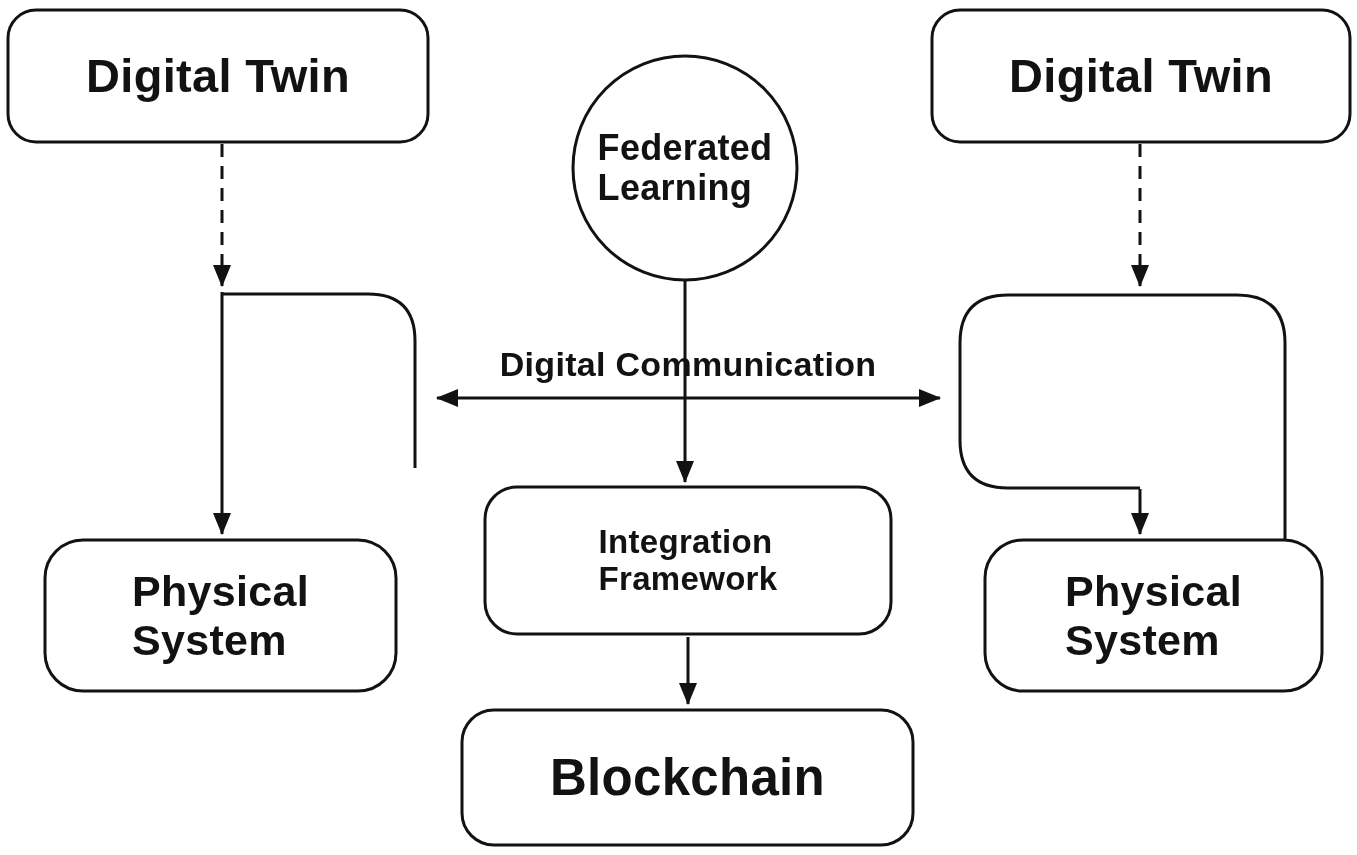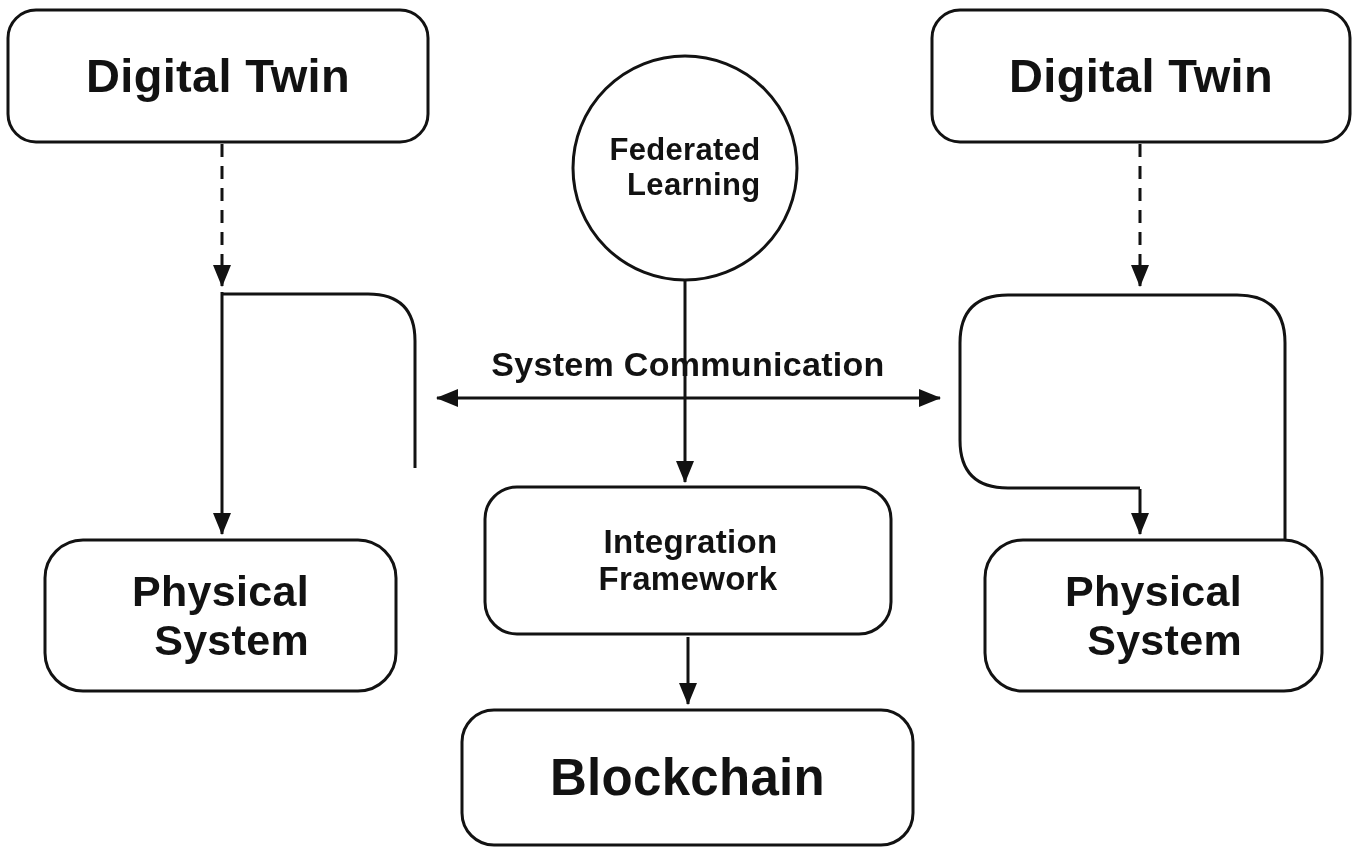--- a/index.html
+++ b/index.html
@@ -35,30 +35,30 @@
     stroke-dasharray: 13 9;
   }
   #arrowhead path {
     fill: var(--ink, #121212);
   }
   .label {
     position: absolute;
     display: flex;
     align-items: center;
     justify-content: center;
-    text-align: right;
+    text-align: left;
     white-space: pre-line;
     line-height: 1.12;
     font-weight: 600;
     letter-spacing: 0.3px;
     pointer-events: none;
   }
   .lbl-dt-left   { left: 8px;   top: 10px;  width: 420px; height: 132px; font-size: 47px; }
   .lbl-dt-right  { left: 932px; top: 10px;  width: 418px; height: 132px; font-size: 47px; }
-  .lbl-fed       { left: 573px; top: 58px;  width: 224px; height: 220px; font-size: 31px; }
+  .lbl-fed       { left: 573px; top: 58px;  width: 224px; height: 220px; font-size: 36px; }
   .lbl-sec       { left: 438px; top: 344px; width: 500px; height: 40px;  font-size: 34px; }
   .lbl-int       { left: 485px; top: 487px; width: 406px; height: 147px; font-size: 33px; }
   .lbl-block     { left: 462px; top: 710px; width: 451px; height: 135px; font-size: 51px; }
   .lbl-ps-left   { left: 45px;  top: 540px; width: 351px; height: 151px; font-size: 43px; }
   .lbl-ps-right  { left: 985px; top: 540px; width: 337px; height: 151px; font-size: 43px; }
 </style>
 </head>
 <body>
 
 <div class="canvas" style="--bg: #ffffff; --ink: #121212; --fill: #ffffff;">
@@ -90,21 +90,21 @@
     <line class="line" x1="688" y1="637" x2="688" y2="704" marker-end="url(#arrowhead)"></line>
   </svg>
 
   <div class="label lbl-dt-left">Digital Twin</div>
 
   <div class="label lbl-dt-right">Digital Twin</div>
 
   <div class="label lbl-fed">Federated
 Learning</div>
 
-  <div class="label lbl-sec">System Communication</div>
+  <div class="label lbl-sec">Digital Communication</div>
 
   <div class="label lbl-int">Integration
 Framework</div>
 
   <div class="label lbl-block">Blockchain</div>
 
   <div class="label lbl-ps-left">Physical
 System</div>
 
   <div class="label lbl-ps-right">Physical

